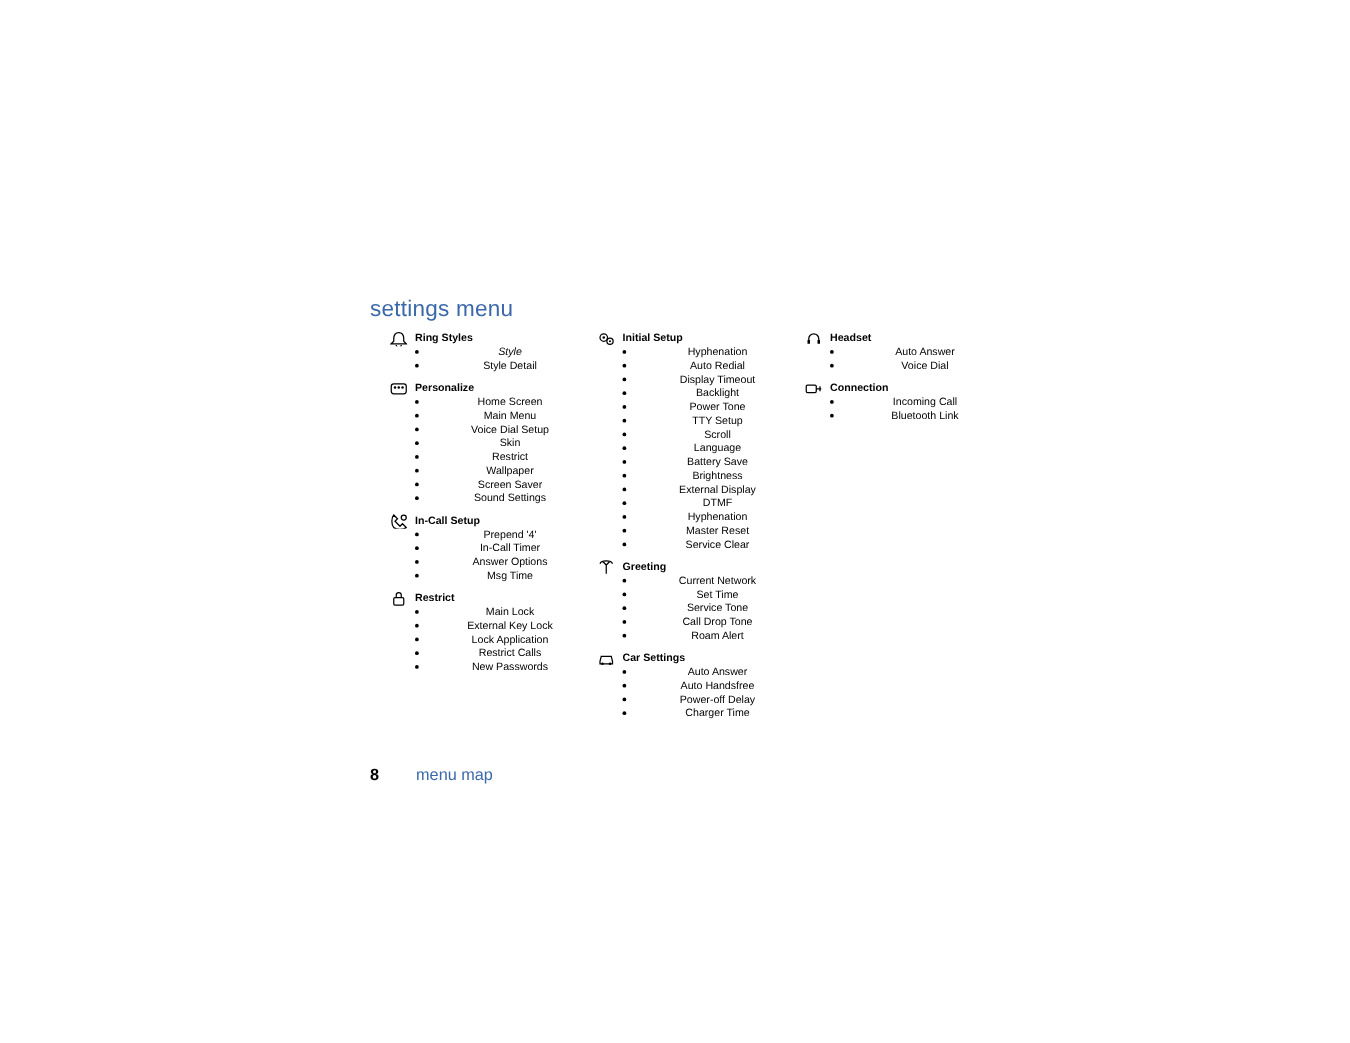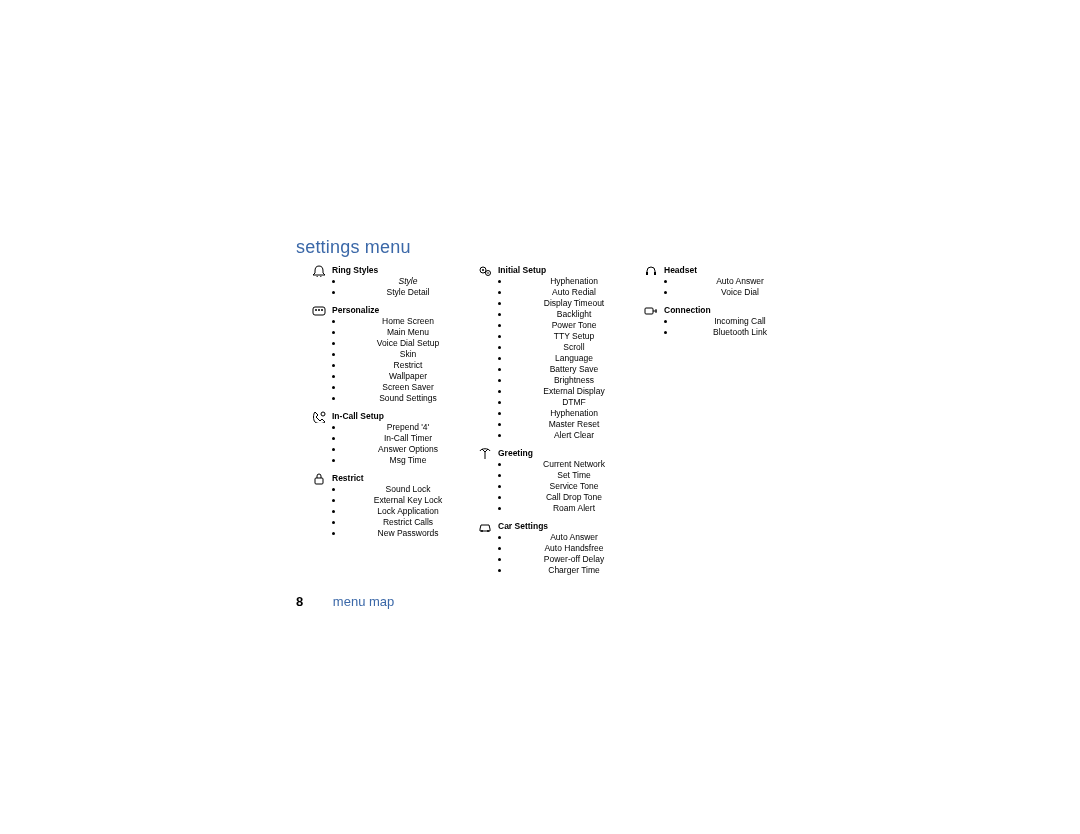--- a/index.html
+++ b/index.html
@@ -69,21 +69,21 @@
     font-size:8.5px;
     line-height:11px;
     text-align:center;
   }
   .italic{
     font-style:italic;
   }
   .footer{
     position:absolute;
     left:296px;
-    top:594px;
+    top:612px;
     font-size:13px;
   }
   .pnum{
     font-weight:bold;
     color:#000;
     margin-right:26px;
   }
   .ftext{
     color:#3b68a8;
   }
@@ -153,21 +153,21 @@
         <div class="section">
           <div class="icon">
             <svg viewBox="0 0 14 12">
               <rect x="3" y="5" width="8" height="6" rx="1" fill="none" stroke="#000" stroke-width="1"></rect>
               <path d="M5 5 L5 3 A2 2 0 0 1 9 3 L9 5" fill="none" stroke="#000" stroke-width="1"></path>
             </svg>
           </div>
           <div class="sec-body">
             <div class="sec-title">Restrict</div>
             <ul class="items">
-              <li>Sound Lock</li>
+              <li>Main Lock</li>
               <li>External Key Lock</li>
               <li>Lock Application</li>
               <li>Restrict Calls</li>
               <li>New Passwords</li>
             </ul>
           </div>
         </div>
       </div>
       <div class="col">
         <div class="section">
@@ -189,21 +189,21 @@
               <li>Power Tone</li>
               <li>TTY Setup</li>
               <li>Scroll</li>
               <li>Language</li>
               <li>Battery Save</li>
               <li>Brightness</li>
               <li>External Display</li>
               <li>DTMF</li>
               <li>Hyphenation</li>
               <li>Master Reset</li>
-              <li>Alert Clear</li>
+              <li>Service Clear</li>
             </ul>
           </div>
         </div>
         <div class="section">
           <div class="icon">
             <svg viewBox="0 0 14 12">
               <path d="M7 11 L7 4 M4 1 L7 4 L10 1 M2 3 C3 0 11 0 12 3" fill="none" stroke="#000" stroke-width="1"></path>
             </svg>
           </div>
           <div class="sec-body">

